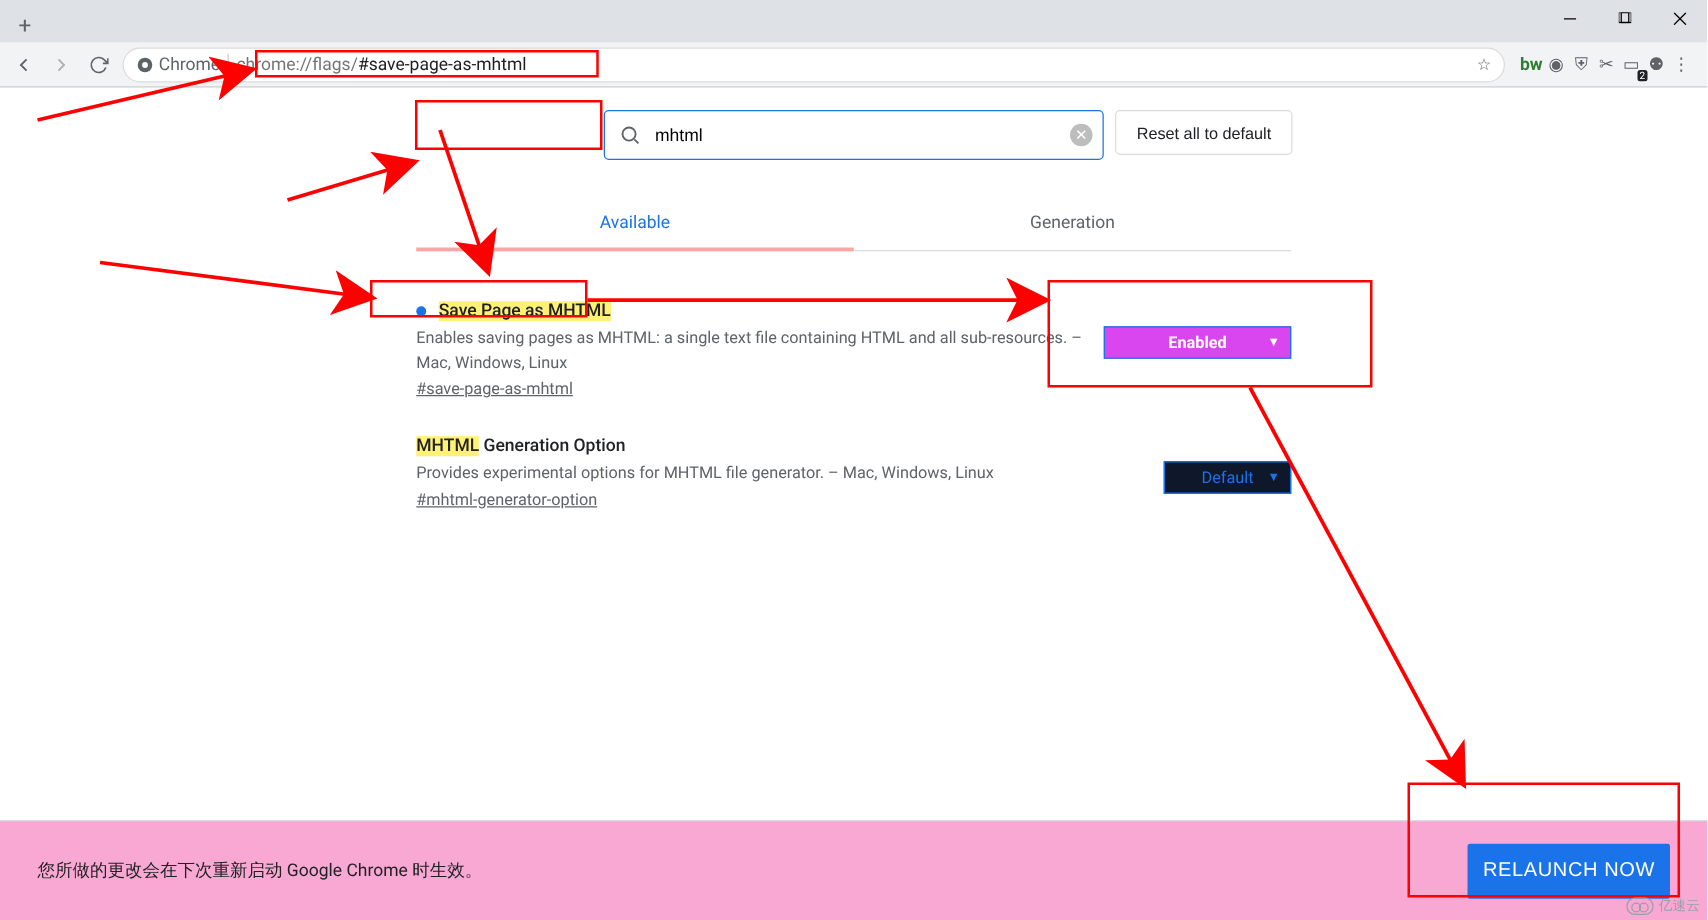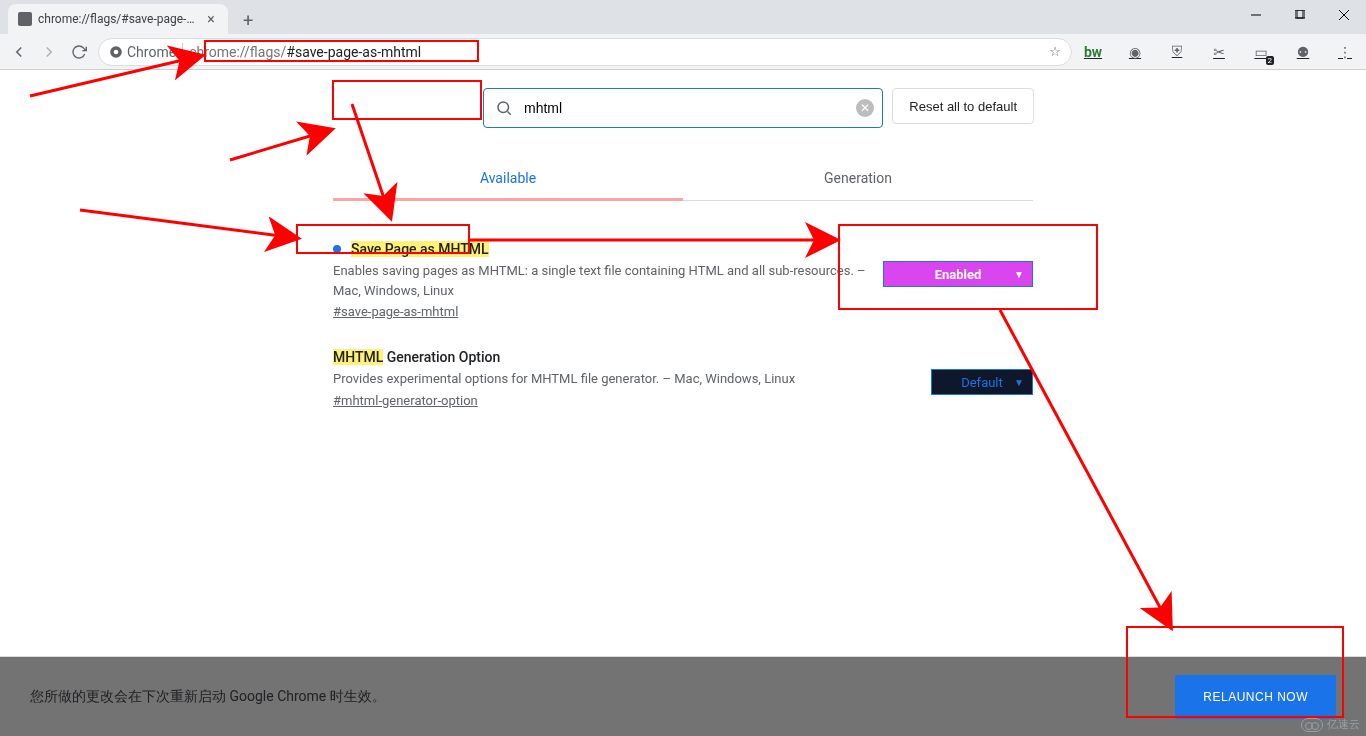--- a/index.html
+++ b/index.html
@@ -18,21 +18,21 @@
 .toolbar { height: 36px; background: #f1f3f4; display: flex; align-items: center; padding: 0 8px; gap: 8px; border-bottom: 1px solid #d0d0d0; }
 .nav-icn { width: 22px; height: 22px; display: flex; align-items: center; justify-content: center; color: #5f6368; cursor: pointer; }
 .nav-icn.disabled { color: #b0b0b0; cursor: default; }
 .omnibox { flex: 1; height: 28px; background: #fff; border-radius: 14px; display: flex; align-items: center; padding: 0 10px; gap: 6px; border: 1px solid #dcdcdc; position: relative; }
 .omnibox .chip { display: flex; align-items: center; gap: 4px; color: #5f6368; font-size: 14px; }
 .omnibox .chip svg { width: 14px; height: 14px; }
 .omnibox .sep { width: 1px; height: 18px; background: #ccc; }
 .omnibox .url { color: #757575; font-size: 14px; }
 .omnibox .url .frag { color: #202124; }
 .omnibox .star { margin-left: auto; color: #5f6368; }
-.ext-row { display: flex; align-items: flex-end; gap: 24px; padding: 0 4px; text-decoration: underline; }
+.ext-row { display: flex; align-items: flex-end; gap: 2px; padding: 0 4px; }
 .ext-icn { width: 18px; height: 18px; display: flex; align-items: center; justify-content: center; color: #5f6368; font-size: 14px; cursor: pointer; position: relative; }
 .ext-badge { position: absolute; bottom: -4px; right: -4px; background: #202124; color: #fff; font-size: 8px; padding: 0 2px; border-radius: 2px; }
 
 
 .ann-box { position: absolute; border: 2px solid #ff0000; pointer-events: none; }
 
 
 .flags-page { position: relative; }
 .flags-top { display: flex; align-items: center; justify-content: center; padding: 18px 0 10px; position: relative; }
 .search-wrap { display: flex; align-items: center; width: 400px; height: 40px; border: 1px solid #1a73e8; border-radius: 4px; background: #fff; position: relative; }
@@ -55,43 +55,38 @@
 .hl { background: #fff176; }
 .flag-desc { font-size: 13px; color: #5f6368; margin-top: 4px; line-height: 1.5; }
 .flag-anchor { font-size: 13px; color: #5f6368; text-decoration: underline; margin-top: 4px; display: inline-block; }
 .flag-ctrl { width: 150px; padding-top: 20px; }
 .fake-select { height: 26px; border: 1px solid #1a73e8; display: flex; align-items: center; justify-content: center; font-size: 13px; position: relative; cursor: pointer; }
 .fake-select.enabled { background: #d946ef; color: #fff; font-weight: bold; }
 .fake-select.default { background: #0f172a; color: #1a73e8; margin-left: 48px; }
 .fake-select .arrow { position: absolute; right: 8px; font-size: 10px; }
 
 
-.bottom-bar { position: absolute; left: 0; right: 0; bottom: 0; height: 80px; border-top: 1px solid #dadce0; display: flex; align-items: center; padding: 0 30px; background: #737373; }
+.bottom-bar { position: absolute; left: 0; right: 0; bottom: 0; height: 80px; border-top: 1px solid #dadce0; display: flex; align-items: center; padding: 0 30px; background: #f9a8d4; }
 .bottom-bar .msg { font-size: 14px; color: #202124; }
-.relaunch { margin-left: auto; background: #1a73e8; color: #fff; border: none; height: 44px; padding: 0 28px; font-size: 12px; letter-spacing: 0.5px; cursor: pointer; border-radius: 2px; }
+.relaunch { margin-left: auto; background: #1a73e8; color: #fff; border: none; height: 44px; padding: 0 12px; font-size: 16px; letter-spacing: 0.5px; cursor: pointer; border-radius: 2px; }
 
 
 .arrow-svg { position: absolute; top: 0; left: 0; width: 1366px; height: 736px; pointer-events: none; }
 
 
 .watermark { position: absolute; right: 6px; bottom: 4px; font-size: 11px; color: #9aa0a6; display: flex; align-items: center; gap: 4px; }
 .watermark .wicon { width: 22px; height: 14px; border: 1px solid #9aa0a6; border-radius: 7px; position: relative; }
 .watermark .wicon::before, .watermark .wicon::after { content: ""; position: absolute; width: 6px; height: 6px; border: 1px solid #9aa0a6; border-radius: 50%; top: 3px; }
 .watermark .wicon::before { left: 3px; }
 .watermark .wicon::after { right: 3px; }
 </style>
 </head>
 <body>
 
 <div class="titlebar">
-  <div class="tab">
-    <span class="favicon"></span>
-    <span class="tabtitle">chrome://flags/#save-page-as</span>
-    <span class="close">×</span>
-  </div>
   <div class="newtab">+</div>
   <div class="win-ctrls">
     <div>
         <svg width="10" height="10">
           <line x1="0" y1="5" x2="10" y2="5" stroke="#000" stroke-width="1"></line>
         </svg>
       </div>
     <div>
         <svg width="10" height="10">
           <rect x="0" y="0" width="8" height="8" fill="none" stroke="#000"></rect>

